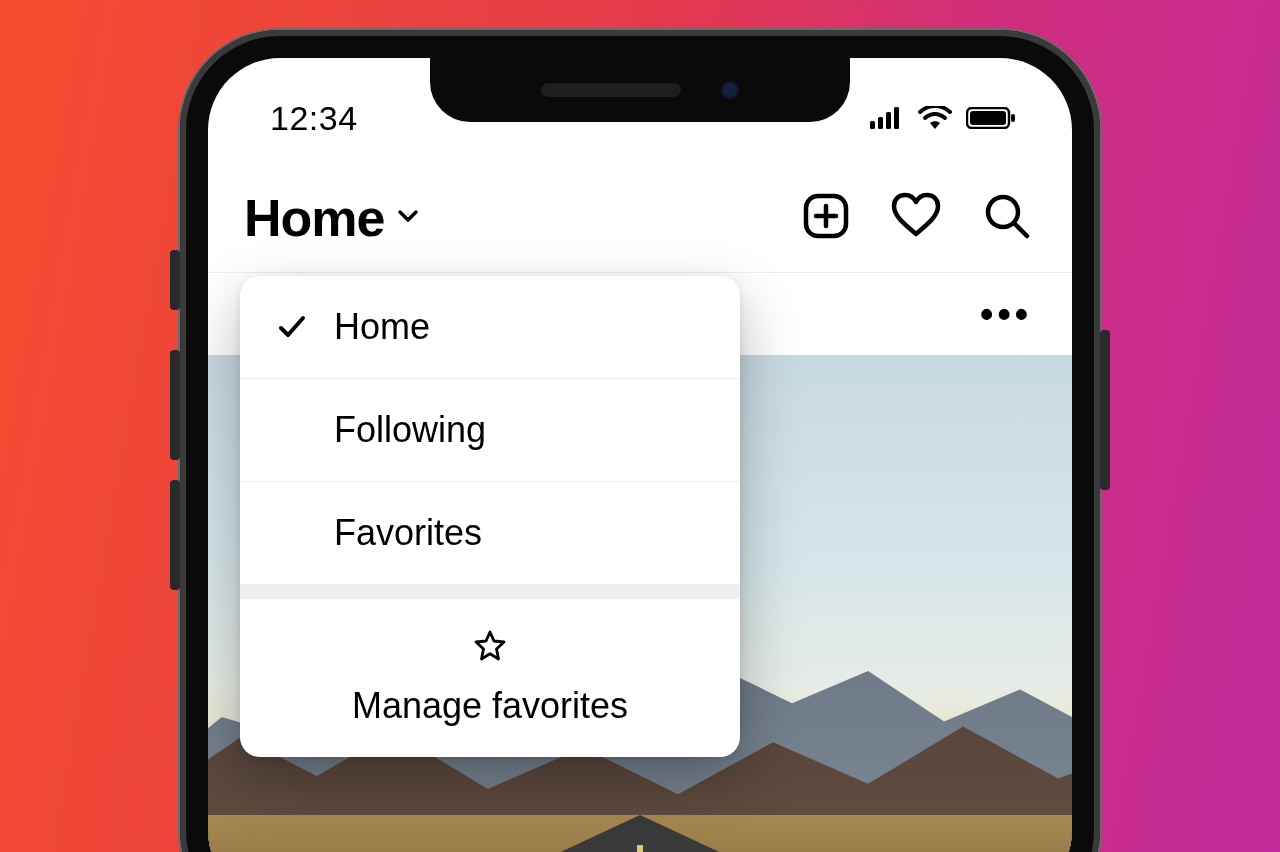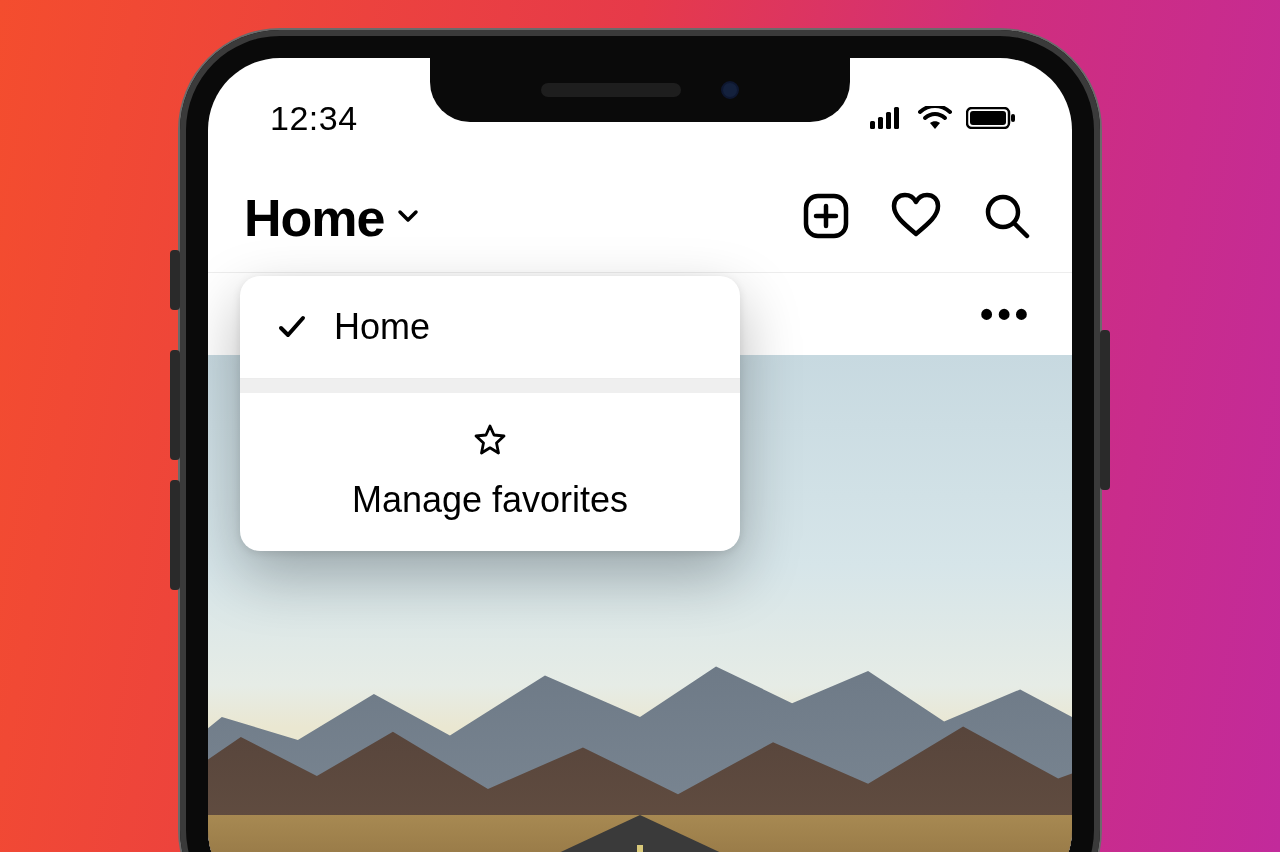--- a/index.html
+++ b/index.html
@@ -264,20 +264,28 @@
 
     <div class="dropdown">
       <div class="dd-item">
         <span class="dd-icon">
           <svg width="30" height="30" viewBox="0 0 30 30">
               <path d="M4 16 L11 23 L26 6" fill="none" stroke="#000" stroke-width="4" stroke-linecap="round" stroke-linejoin="round"></path>
             </svg>
         </span>
         <span>Home</span>
       </div>
+      <div class="dd-item">
+        <span class="dd-icon"></span>
+        <span>Following</span>
+      </div>
+      <div class="dd-item">
+        <span class="dd-icon"></span>
+        <span>Favorites</span>
+      </div>
       <div class="dd-sep"></div>
       <div class="dd-item">
         <span class="dd-icon">
           <svg width="32" height="32" viewBox="0 0 32 32">
               <path d="M16 3 L20 12 L30 13 L22.5 20 L24.5 30 L16 24.8 L7.5 30 L9.5 20 L2 13 L12 12 Z" fill="none" stroke="#000" stroke-width="2.8" stroke-linejoin="round"></path>
             </svg>
         </span>
         <span>Manage favorites</span>
       </div>
     </div>

